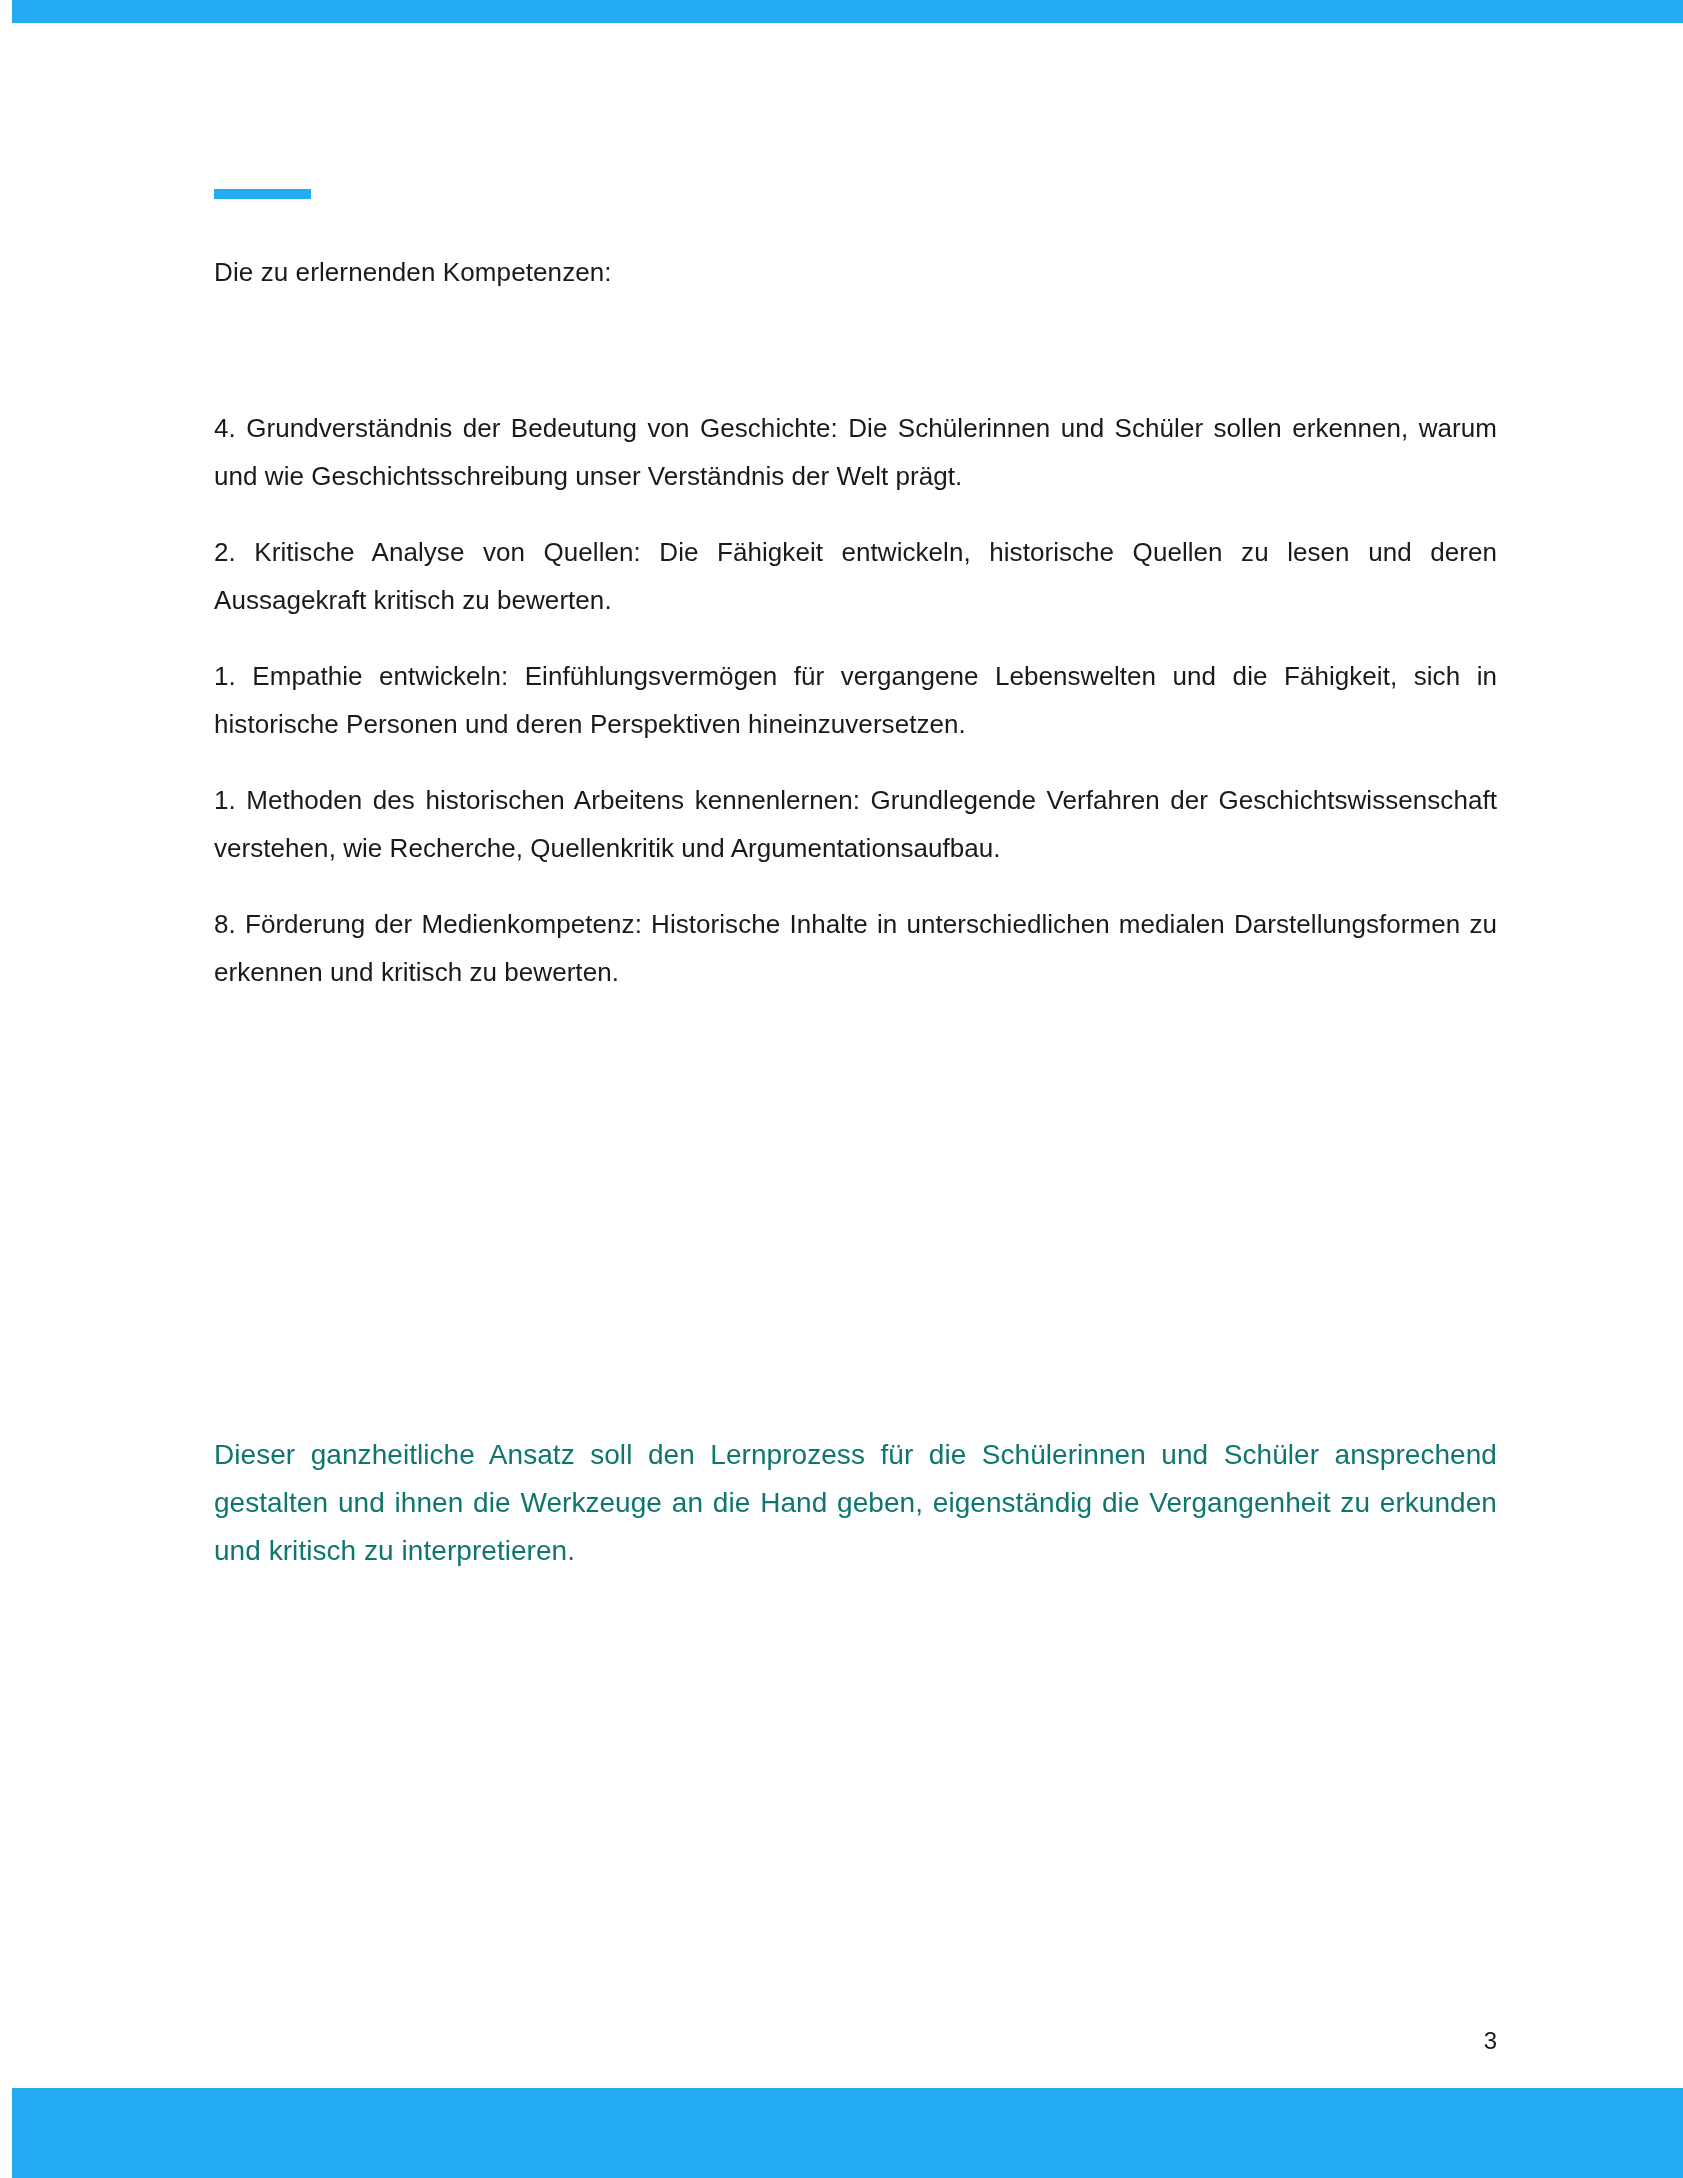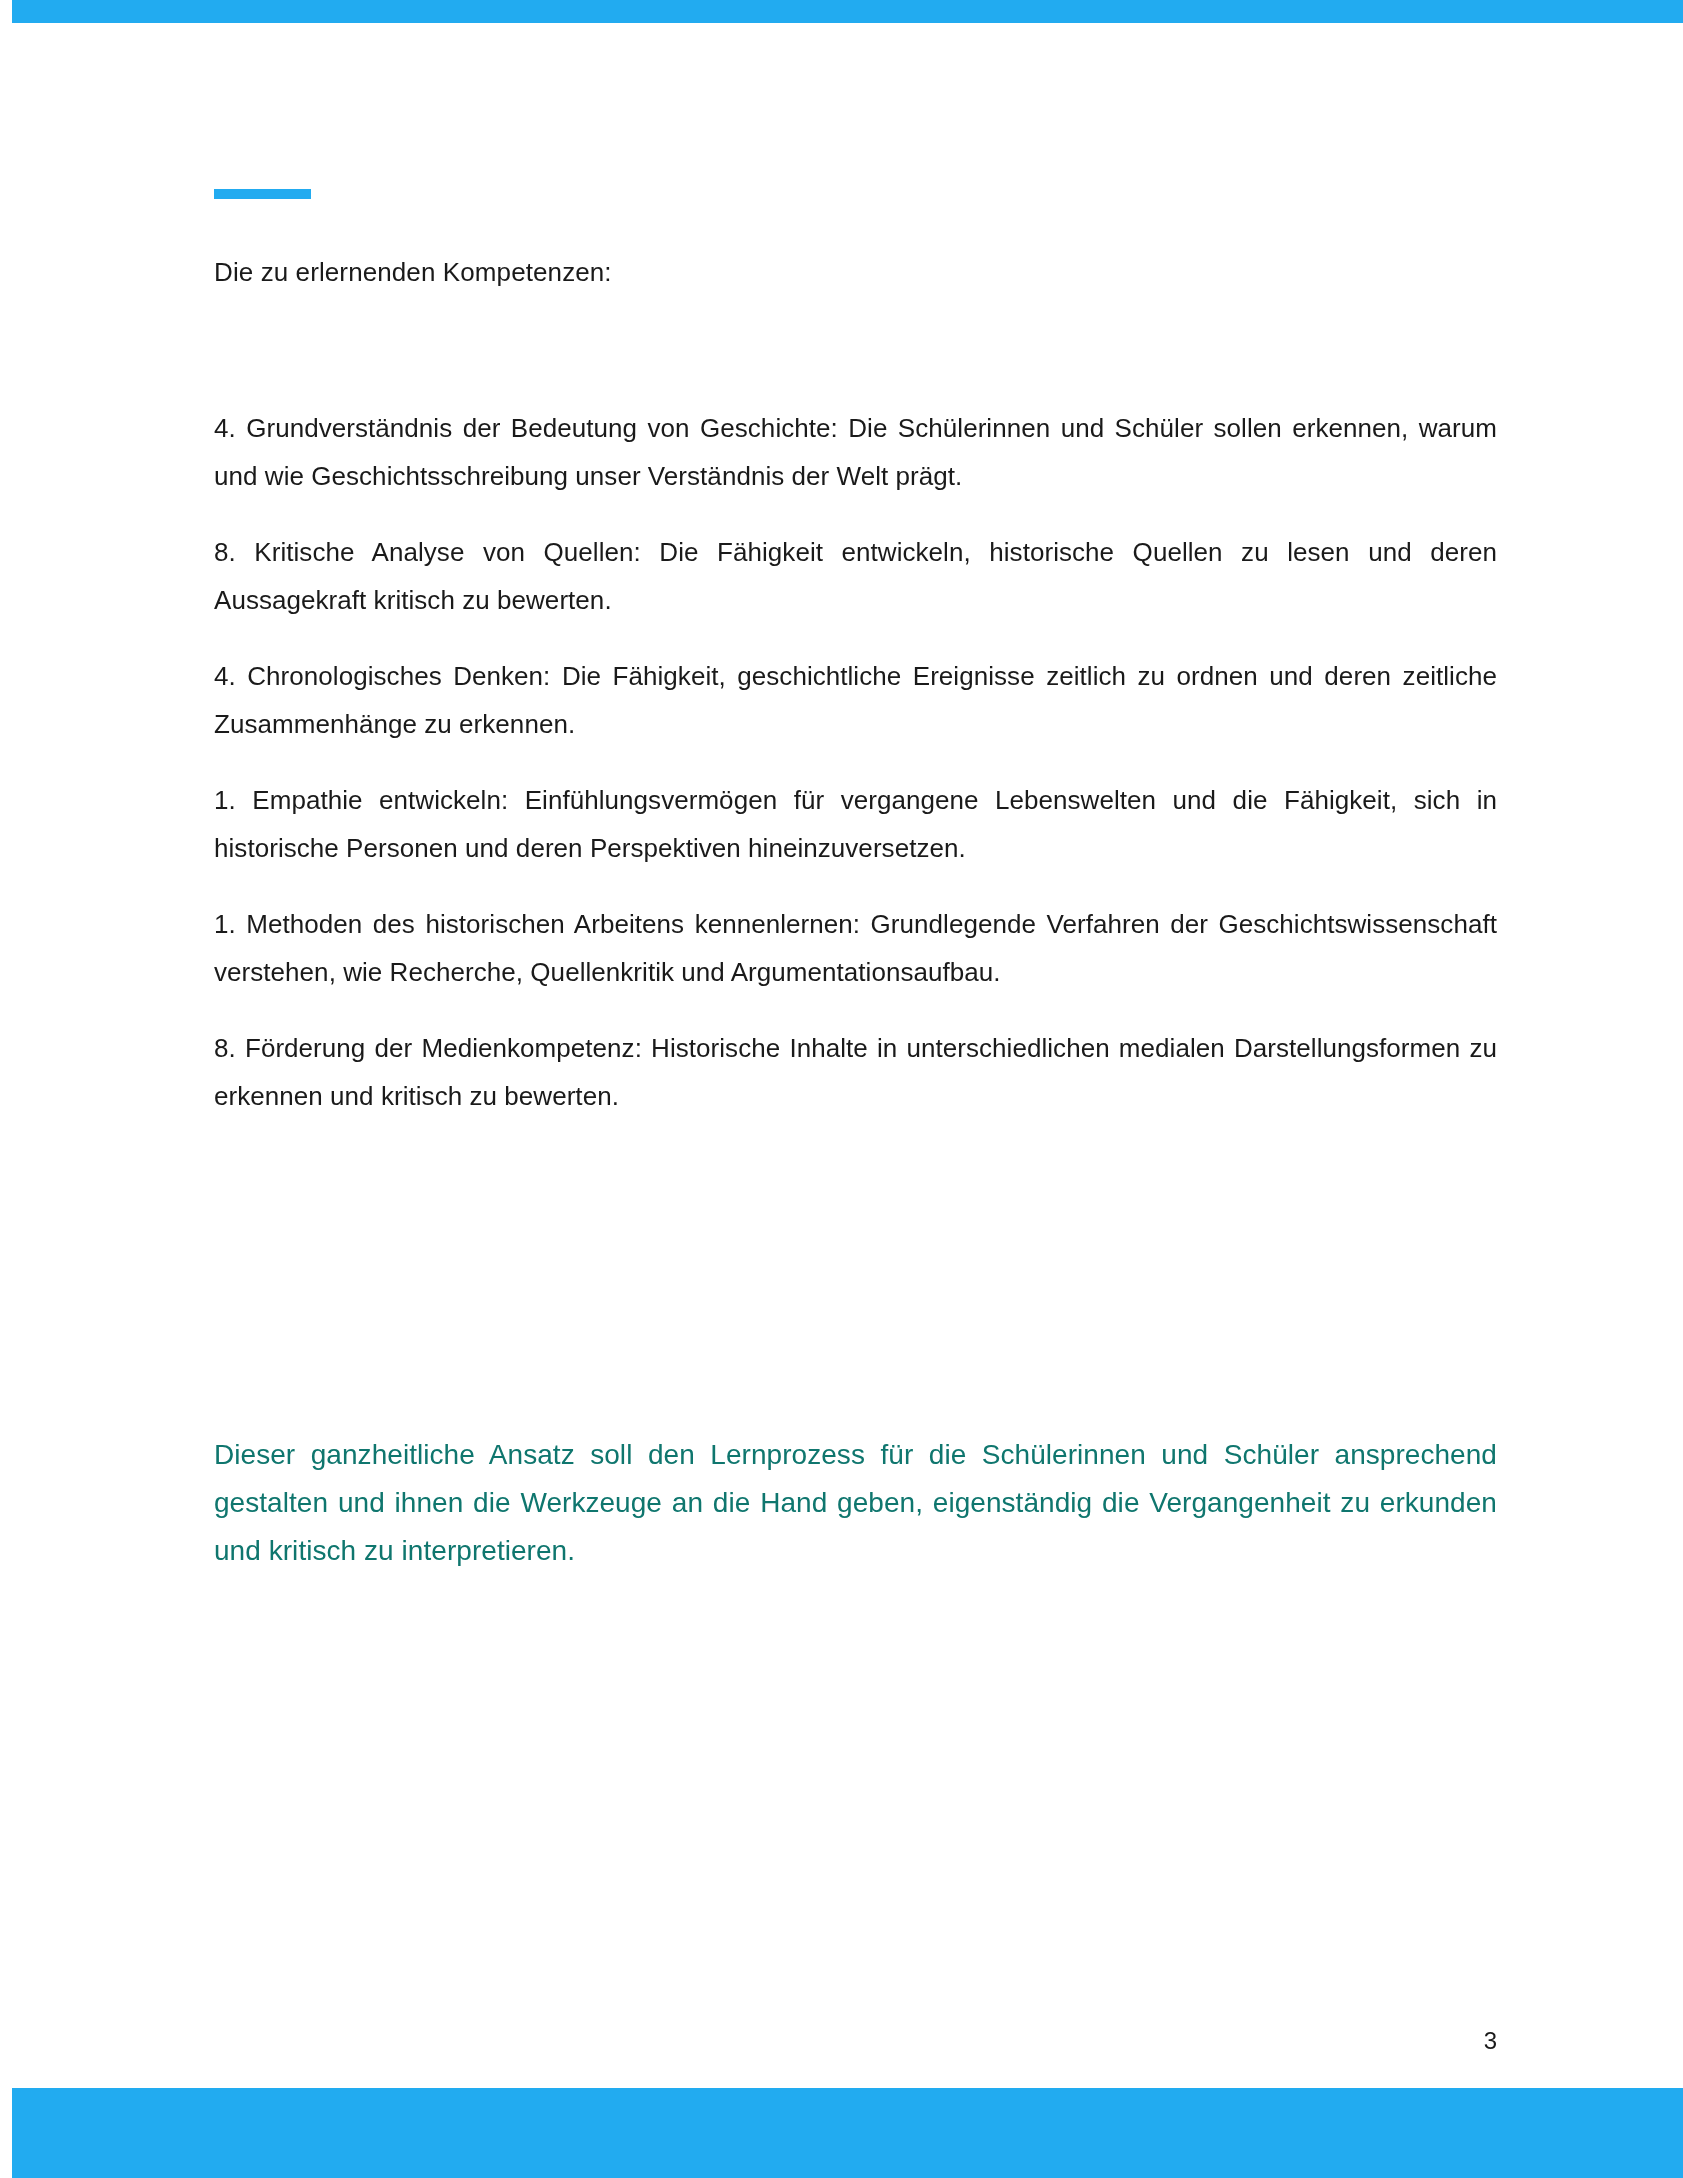--- a/index.html
+++ b/index.html
@@ -124,22 +124,21 @@
   <div class="band-top"></div>
 
   <div class="accent-dash"></div>
 
   <div class="content">
 
     <div class="heading">Die zu erlernenden Kompetenzen:</div>
 
     <div class="list">
       <p class="para">4. Grundverständnis der Bedeutung von Geschichte: Die Schülerinnen und Schüler sollen erkennen, warum und wie Geschichtsschreibung unser Verständnis der Welt prägt.</p>
-      <p class="para">8. Kritische Analyse von Quellen: Die Fähigkeit entwickeln, historische Quellen zu lesen und deren Aussagekraft kritisch zu bewerten.</p>
-      <p class="para">4. Chronologisches Denken: Die Fähigkeit, geschichtliche Ereignisse zeitlich zu ordnen und deren zeitliche Zusammenhänge zu erkennen.</p>
+      <p class="para">2. Kritische Analyse von Quellen: Die Fähigkeit entwickeln, historische Quellen zu lesen und deren Aussagekraft kritisch zu bewerten.</p>
       <p class="para">1. Empathie entwickeln: Einfühlungsvermögen für vergangene Lebenswelten und die Fähigkeit, sich in historische Personen und deren Perspektiven hineinzuversetzen.</p>
       <p class="para">1. Methoden des historischen Arbeitens kennenlernen: Grundlegende Verfahren der Geschichtswissenschaft verstehen, wie Recherche, Quellenkritik und Argumentationsaufbau.</p>
       <p class="para">8. Förderung der Medienkompetenz: Historische Inhalte in unterschiedlichen medialen Darstellungsformen zu erkennen und kritisch zu bewerten.</p>
     </div>
 
     <div class="closing">Dieser ganzheitliche Ansatz soll den Lernprozess für die Schülerinnen und Schüler ansprechend gestalten und ihnen die Werkzeuge an die Hand geben, eigenständig die Vergangenheit zu erkunden und kritisch zu interpretieren.</div>
 
     <div class="page-number">3</div>
 
   </div>

